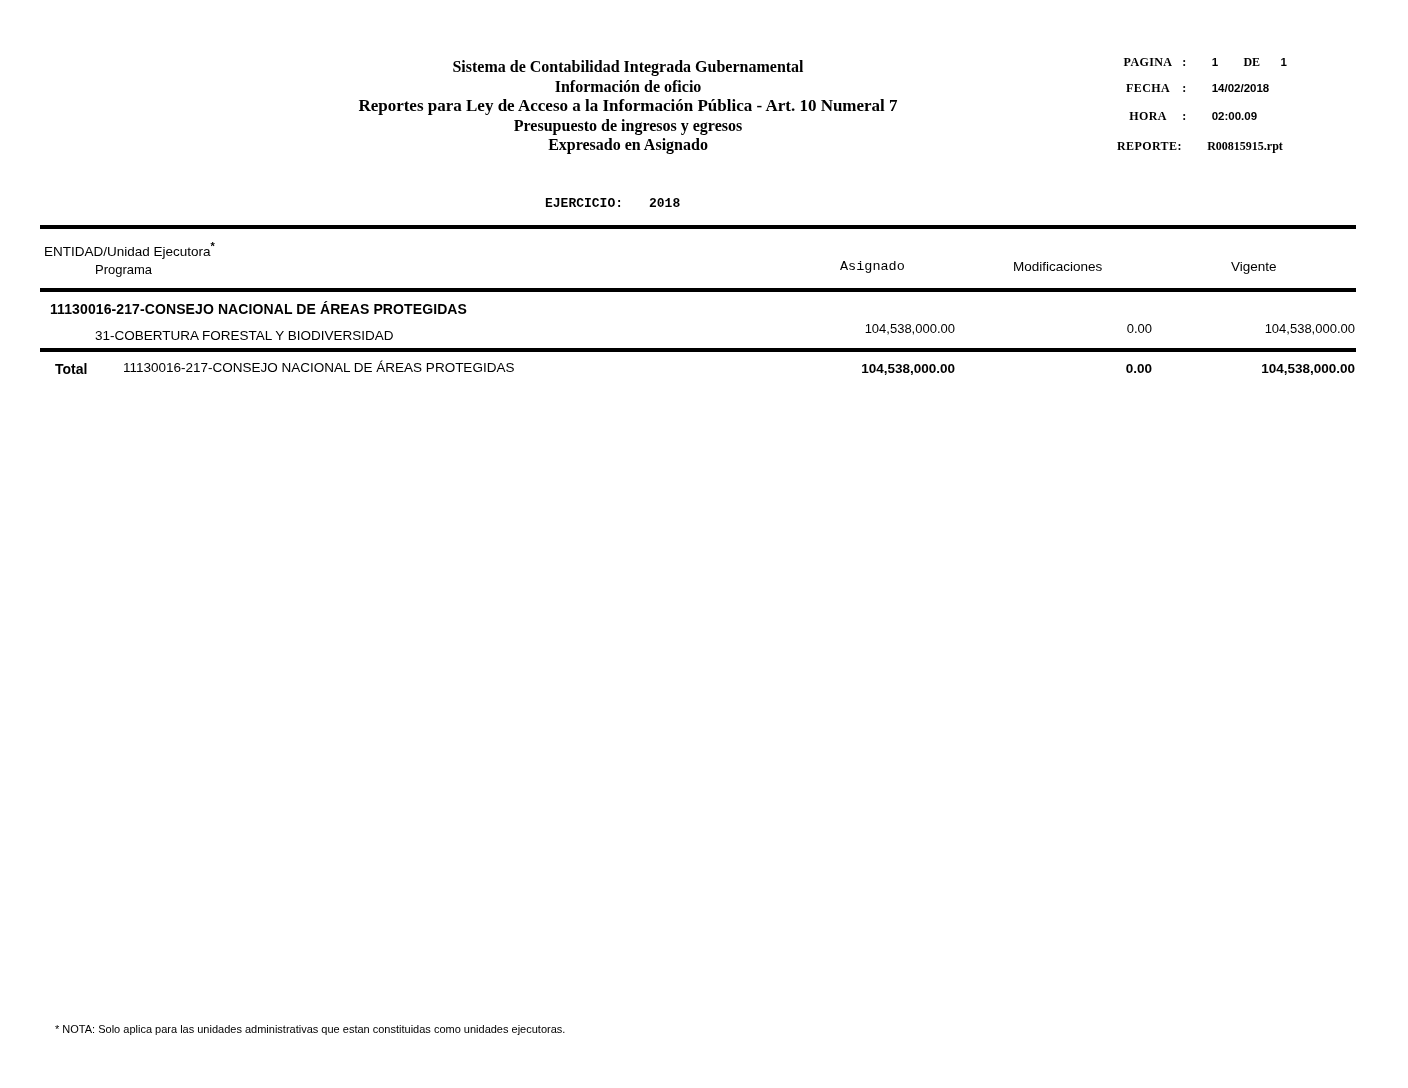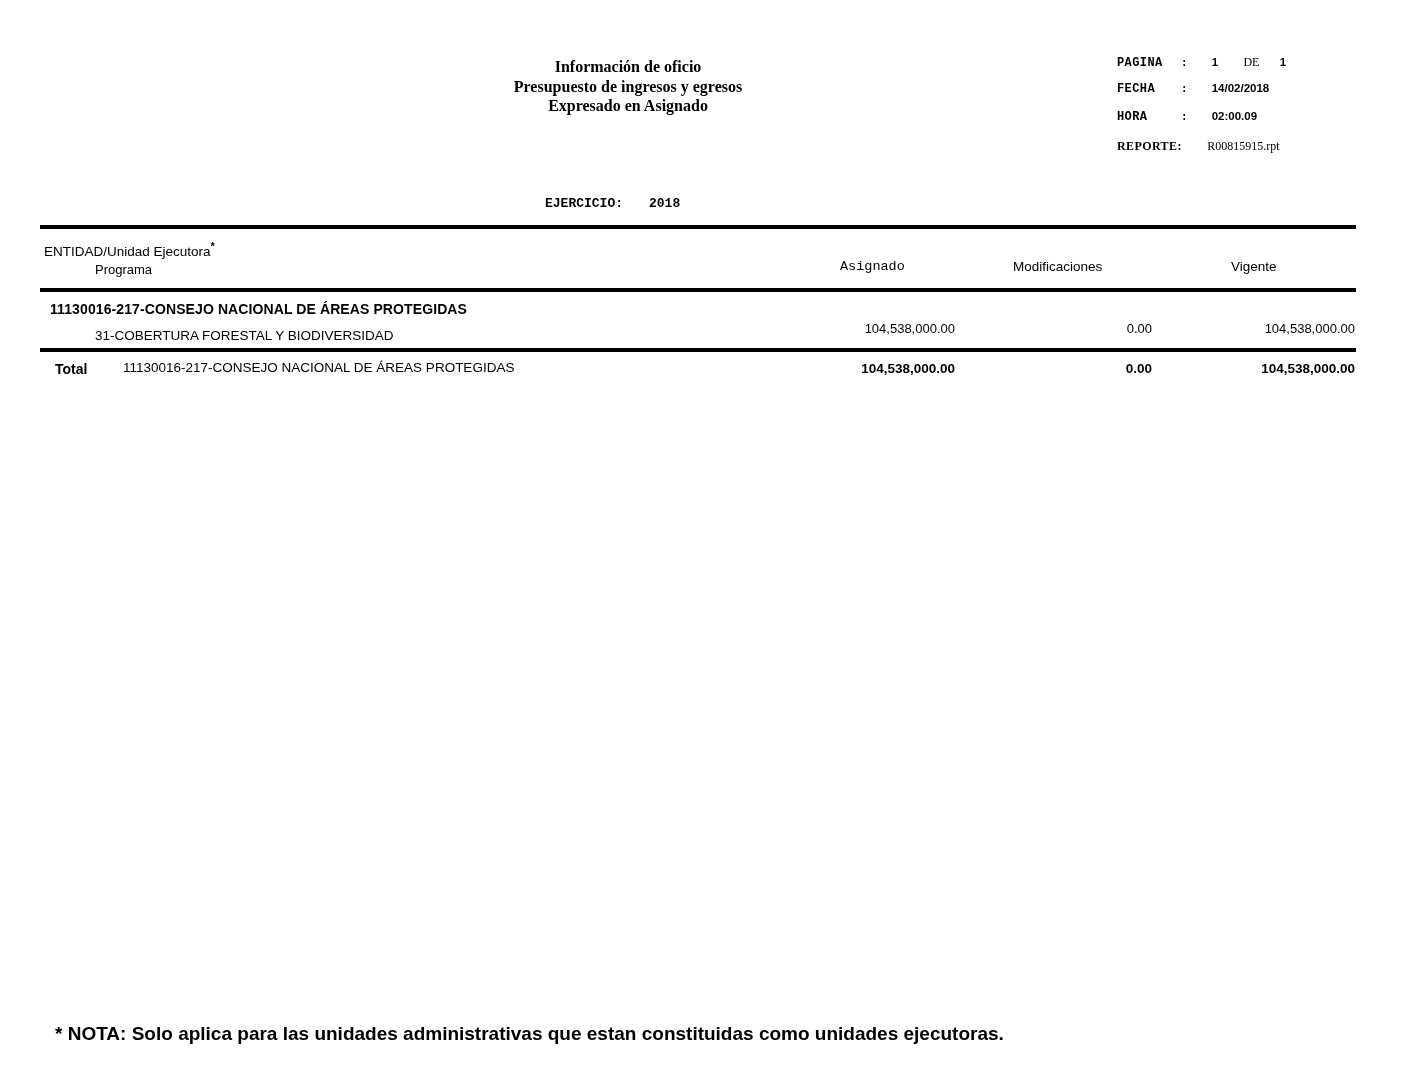--- a/index.html
+++ b/index.html
@@ -49,39 +49,40 @@
   
   .info-row {
     position: absolute;
     left: 1117px;
     white-space: nowrap;
     font-size: 12px;
   }
   .info-row .lbl {
     display: inline-block;
     width: 62px;
-    font-family: Liberation Mono, monospace;
+    font-family: Liberation Serif, serif;
     font-weight: bold;
     letter-spacing: 0.4px;
+    text-align: center;
   }
   .info-row .colon {
     display: inline-block;
     width: 26px;
     text-align: left;
     font-family: "Liberation Serif", serif;
     font-weight: bold;
   }
   .info-row .val {
     font-family: "Liberation Sans", sans-serif;
     font-weight: bold;
     font-size: 11.5px;
   }
   .info-row .val-serif {
     font-family: "Liberation Serif", serif;
-    font-weight: normal;
+    font-weight: bold;
     font-size: 12px;
   }
   .info-row .de-gap  { margin-left: 22px; }
   .info-row .de-val  { margin-left: 17px; }
   .reporte-row .lbl-wide {
     display: inline-block;
     font-family: "Liberation Serif", serif;
     font-weight: bold;
     letter-spacing: 0.4px;
     margin-right: 22px;
@@ -137,31 +138,33 @@
   .total-name {
     position: absolute; left: 123px; top: 360px;
     font-size: 13.5px;
     white-space: nowrap;
   }
   .row-total .num { top: 361px; font-weight: bold; font-size: 13.5px; }
 
   
   .footer-note {
     position: absolute; left: 55px; top: 1023px;
-    font-size: 19px; font-weight: bold;
+    font-size: 11px; font-weight: normal;
     white-space: nowrap;
   }
 </style>
 </head>
 <body>
 
 <div class="page">
 
   <div class="title-block">
+    <div class="title-line">Sistema de Contabilidad Integrada Gubernamental</div>
     <div class="title-line">Información de oficio</div>
+    <div class="title-line-3">Reportes para Ley de Acceso a la Información Pública - Art. 10 Numeral 7</div>
     <div class="title-line">Presupuesto de ingresos y egresos</div>
     <div class="title-line">Expresado en Asignado</div>
   </div>
 
   <div class="ejercicio-row">
     <span>EJERCICIO:</span>
     <span>2018</span>
   </div>
 
   <div class="info-row" style="top:55px;">

